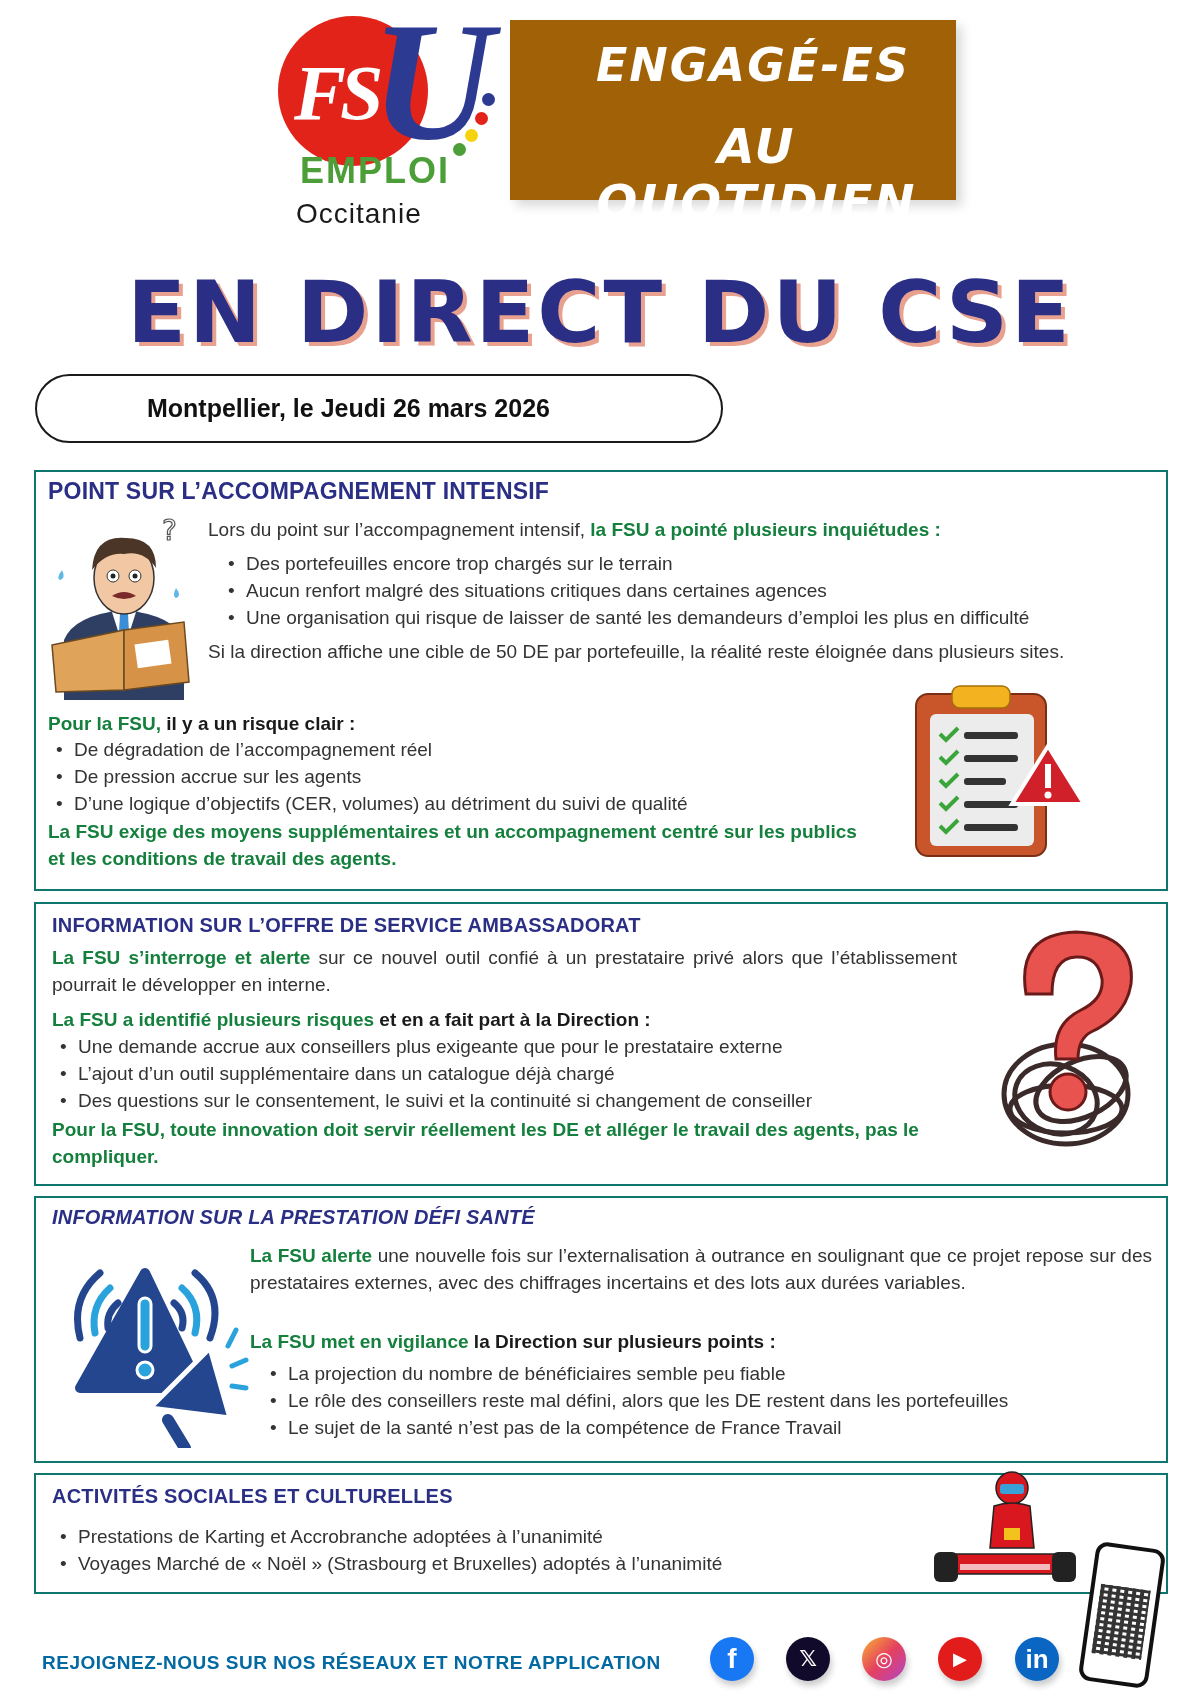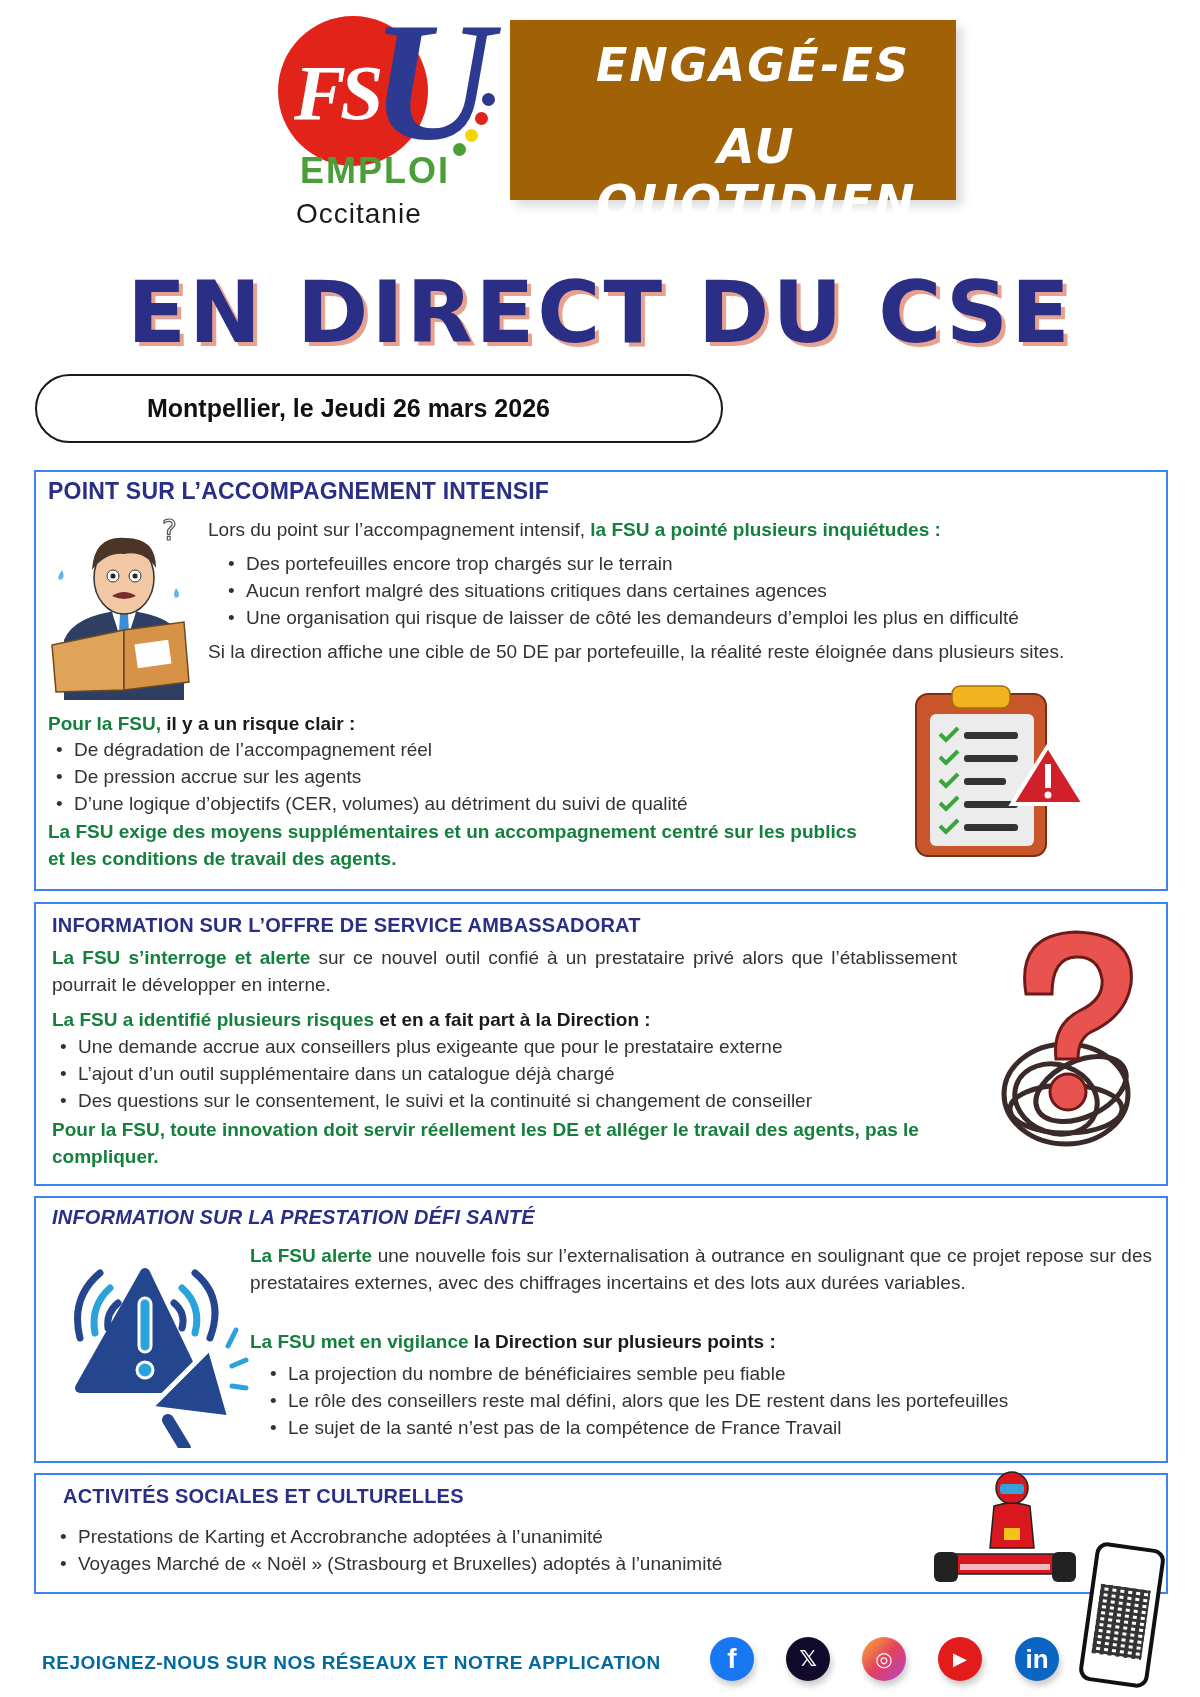--- a/index.html
+++ b/index.html
@@ -22,21 +22,21 @@
   .banner { position: absolute; left: 510px; top: 0; width: 446px; height: 180px; background: #a16207; box-shadow: 6px 6px 10px rgba(0,0,0,0.15); margin-top: 20px; }
   .banner-line { position: absolute; left: 0; width: 100%; text-align: center; color: #fff; font-family: "DejaVu Sans", sans-serif; font-weight: bold; font-style: italic; letter-spacing: 2px; }
   .banner-line.l1 { top: 18px; font-size: 46px; left: 20px; }
   .banner-line.l2 { top: 98px; font-size: 48px; padding-left: 47px; }
 
   .main-title { position: absolute; left: 0; top: 262px; width: 100%; text-align: center; font-family: "DejaVu Sans", sans-serif; font-weight: bold; font-size: 86px; color: #2a2f85; letter-spacing: 3px; text-shadow: 4px 4px 0 #e8a08f; }
 
   .date-pill { position: absolute; left: 35px; top: 374px; width: 688px; height: 69px; border: 2px solid #1a1a1a; border-radius: 35px; display: flex; align-items: center; padding-left: 110px; font-weight: bold; font-size: 25px; color: #111; }
 
   
-  .section { position: absolute; left: 34px; width: 1134px; border: 2px solid #3b82f6; background: #fff; }
+  .section { position: absolute; left: 34px; width: 1134px; border: 2px solid #0f766e; background: #fff; }
   .sec-title { position: absolute; font-weight: bold; color: #2a2f85; font-size: 22px; letter-spacing: 0.2px; }
   .p { position: absolute; font-size: 19px; line-height: 27px; color: #333; }
   .p.justify { text-align: justify; }
   .red { color: #15803d; font-weight: bold; }
   .dark-b { color: #1a1a1a; font-weight: bold; }
   ul.bul { position: absolute; list-style: none; font-size: 19px; line-height: 27px; color: #333; }
   ul.bul li { position: relative; padding-left: 24px; }
   ul.bul li::before { content: "•"; position: absolute; left: 6px; top: 0; color: #333; }
 
   
@@ -113,21 +113,21 @@
     <rect x="92" y="132" width="34" height="24" fill="#fff" transform="rotate(-8 109 144)"></rect>
   </svg>
 
   <div class="p" style="left:172px; top:44px; width:940px;">
     <span>Lors du point sur l’accompagnement intensif, </span><span class="red">la FSU a pointé plusieurs inquiétudes :</span>
   </div>
 
   <ul class="bul" style="left:186px; top:78px; width:930px;">
     <li>Des portefeuilles encore trop chargés sur le terrain</li>
     <li>Aucun renfort malgré des situations critiques dans certaines agences</li>
-    <li>Une organisation qui risque de laisser de côté les demandeurs d’emploi les plus en difficulté</li>
+    <li>Une organisation qui risque de laisser de santé les demandeurs d’emploi les plus en difficulté</li>
   </ul>
 
   <div class="p justify" style="left:172px; top:166px; width:944px;">Si la direction affiche une cible de 50 DE par portefeuille, la réalité reste éloignée dans plusieurs sites.</div>
 
   <div class="p" style="left:12px; top:238px; width:800px;">
     <span class="red">Pour la FSU,</span><span class="dark-b"> il y a un risque clair :</span>
   </div>
 
   <ul class="bul" style="left:14px; top:264px; width:800px;">
     <li>De dégradation de l’accompagnement réel</li>
@@ -223,21 +223,21 @@
   </div>
 
   <ul class="bul" style="left:228px; top:162px; width:890px;">
     <li>La projection du nombre de bénéficiaires semble peu fiable</li>
     <li>Le rôle des conseillers reste mal défini, alors que les DE restent dans les portefeuilles</li>
     <li>Le sujet de la santé n’est pas de la compétence de France Travail</li>
   </ul>
 </div>
 
 <div class="section" id="s4">
-  <div class="sec-title" style="left:16px; top:10px; font-size:20px;margin-left:11px;">ACTIVITÉS SOCIALES ET CULTURELLES</div>
+  <div class="sec-title" style="left:16px; top:10px; font-size:20px;">ACTIVITÉS SOCIALES ET CULTURELLES</div>
   <ul class="bul" style="left:18px; top:48px; width:880px;">
     <li>Prestations de Karting et Accrobranche adoptées à l’unanimité</li>
     <li>Voyages Marché de « Noël » (Strasbourg et Bruxelles) adoptés à l’unanimité</li>
   </ul>
 </div>
 
 <svg class="illus" style="left:930px; top:1470px;" width="150" height="120" viewBox="0 0 150 120">
   <circle cx="82" cy="18" r="16" fill="#d8171f" stroke="#222" stroke-width="1.5"></circle>
   <rect x="70" y="14" width="24" height="10" rx="3" fill="#3aa0d8"></rect>
   <path d="M64 36 Q82 30 100 36 L104 78 L60 78 Z" fill="#d8171f" stroke="#222" stroke-width="1.5"></path>

